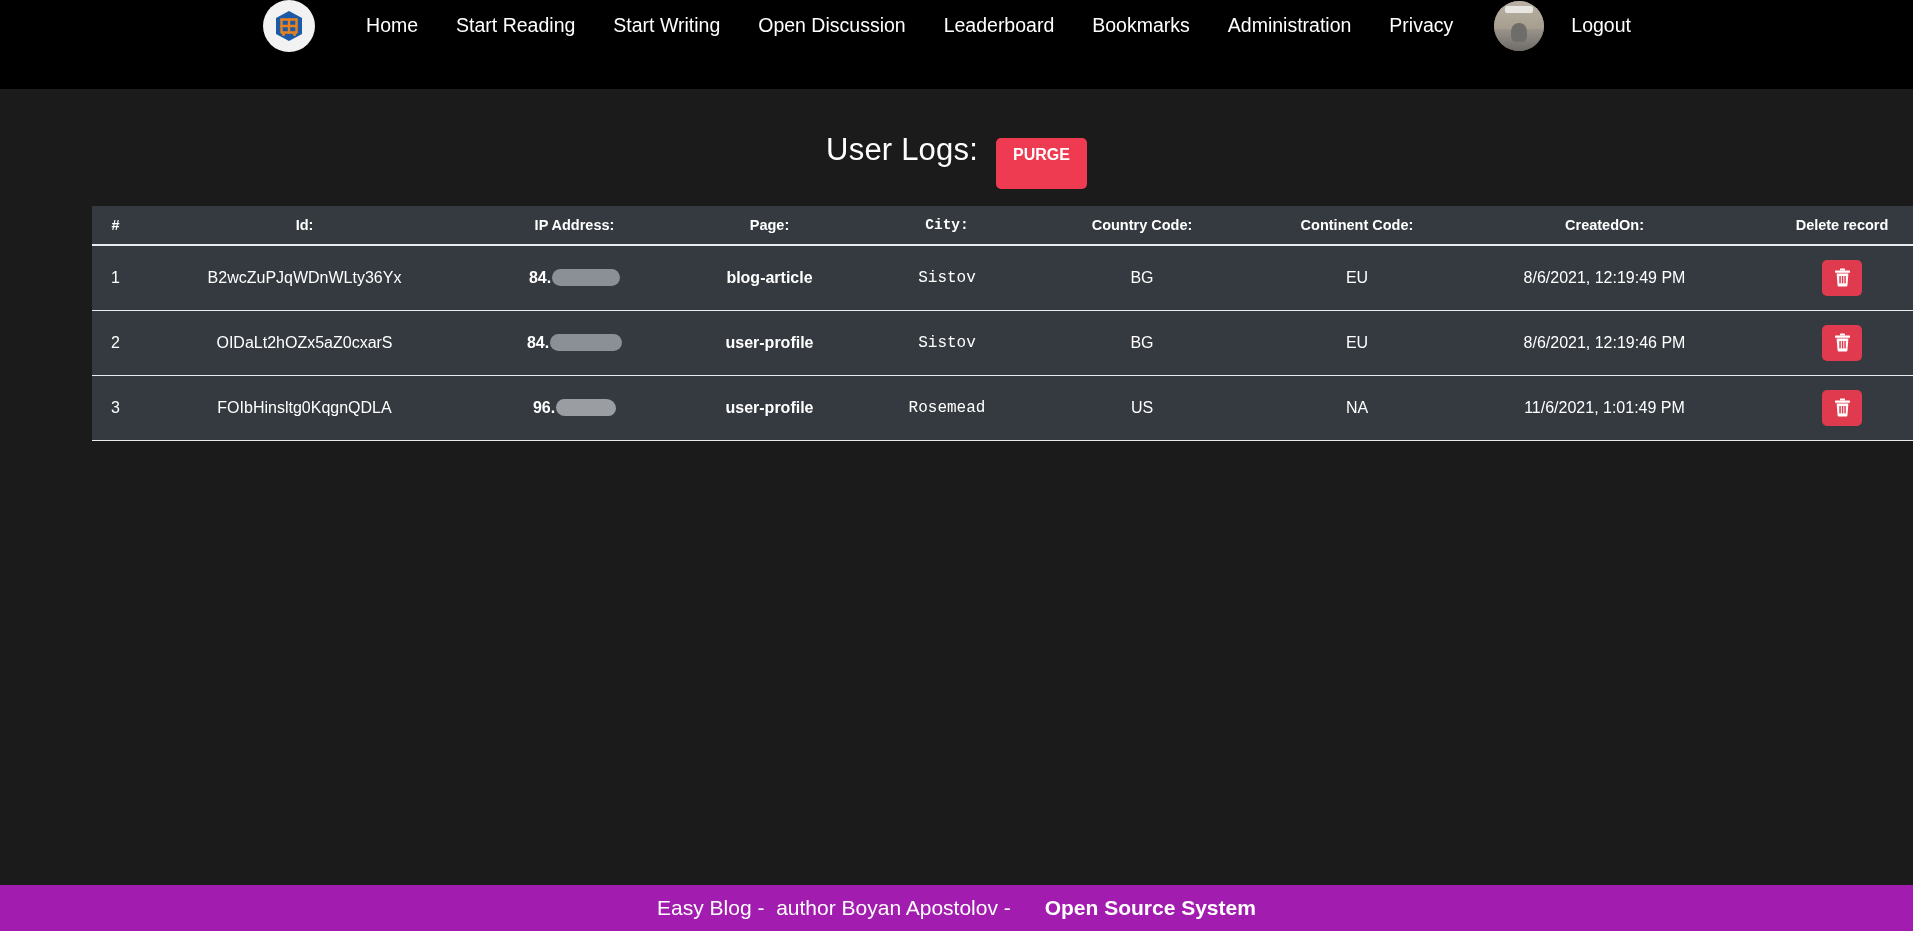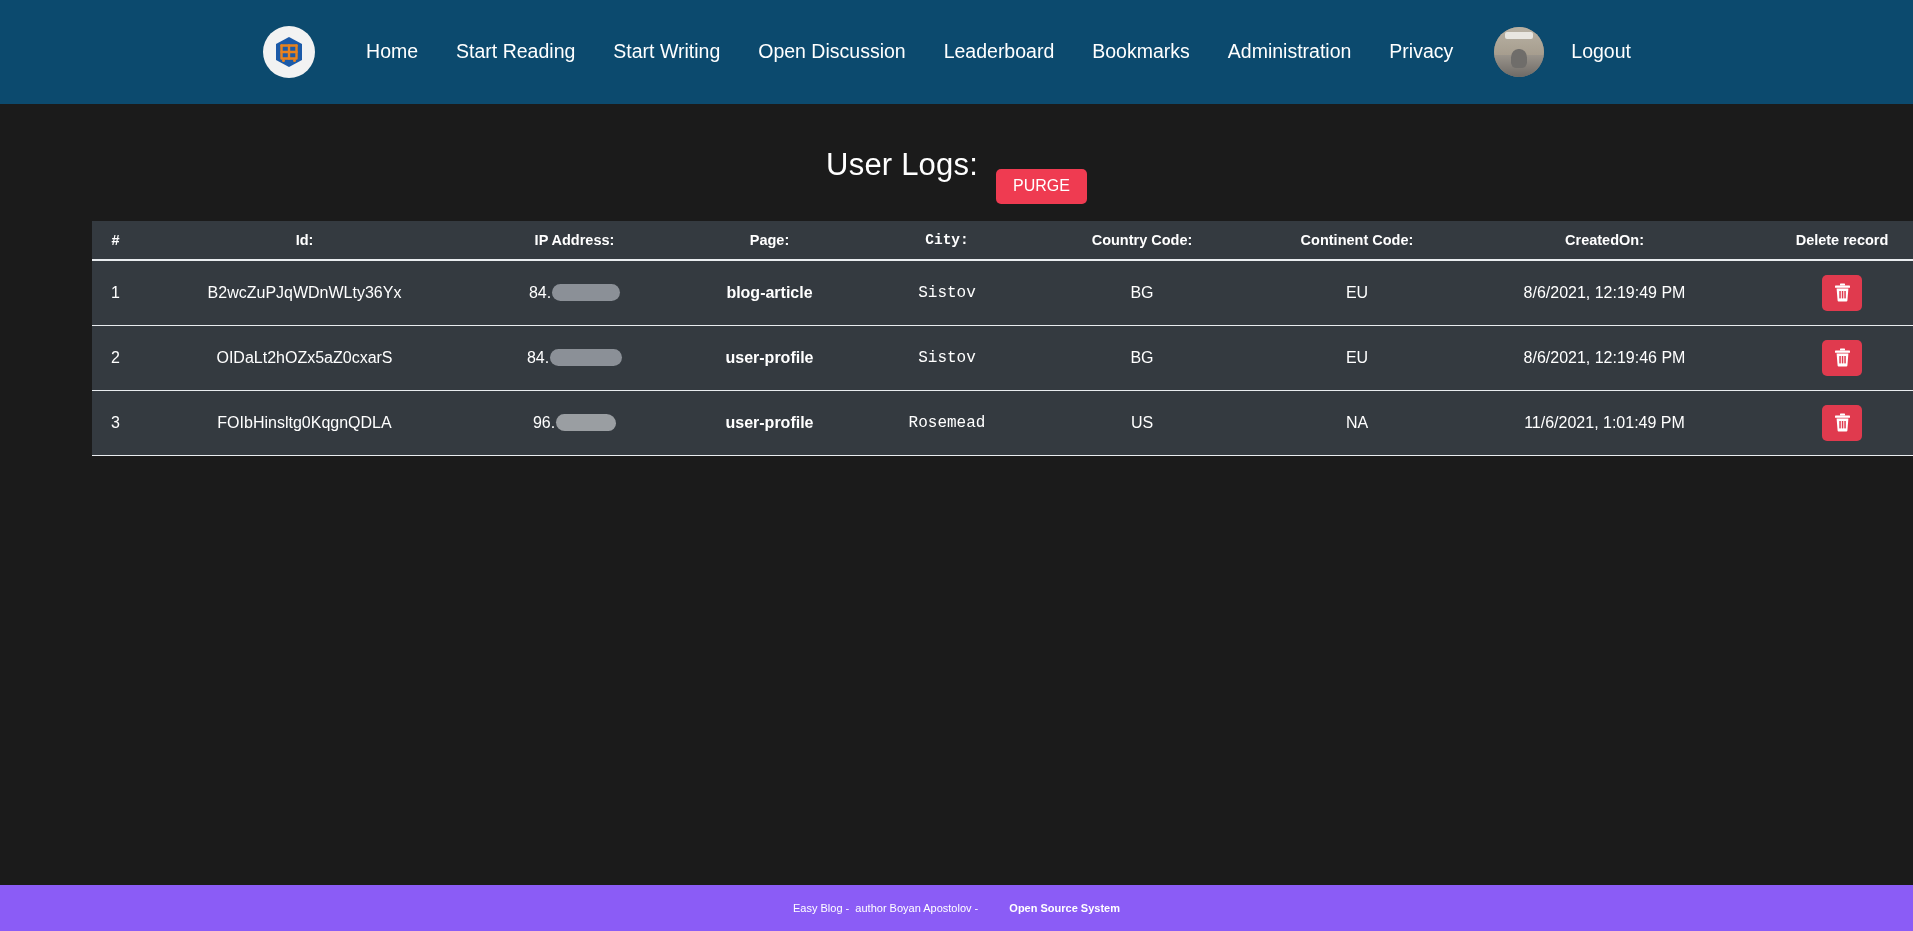--- a/index.html
+++ b/index.html
@@ -7,24 +7,24 @@
   html, body {
     margin: 0; padding: 0;
     width: 1913px; height: 931px;
     background: #1b1b1b;
     font-family: "Liberation Sans", sans-serif;
     overflow: hidden;
   }
 
   
   .navbar {
-    height: 104px;
-    background: #0c4a6e;
+    height: 89px;
+    background: #000000;
     display: flex;
-    align-items: center;
+    align-items: flex-start;
     justify-content: center;
     width: 100%;
   }
   .nav-inner {
     display: flex;
     align-items: center;
     gap: 0px;
   }
   .brand-logo {
     width: 52px; height: 52px;
@@ -88,22 +88,22 @@
     font-weight: 400;
     letter-spacing: 0.2px;
     line-height: 1.2;
   }
   .purge-btn {
     background: #ef3b51;
     color: #ffffff;
     border: none;
     border-radius: 5px;
     font-size: 16px;
-    font-weight: 400;
-    padding: 9px 17px 10px 17px;
+    font-weight: 700;
+    padding: 9px 17px 26px 17px;
     cursor: pointer;
     font-family: "Liberation Sans", sans-serif;
     line-height: 1;
   }
 
   
   .table-wrap {
     width: 1730px;
     margin: 0 auto;
   }
@@ -129,21 +129,21 @@
     text-align: center;
     padding: 14px 6px 14px 6px;
     border-bottom: 1px solid #e9ecef;
     background: #343a40;
     vertical-align: middle;
   }
   table.logs tbody tr:last-child td { border-bottom: 1px solid #e9ecef; }
 
   th.c-num, td.c-num { width: 48px; text-align: left; padding-left: 14px; }
   th.c-id,  td.c-id  { width: 330px; }
-  th.c-ip,  td.c-ip  { width: 210px; }
+  th.c-ip,  td.c-ip  { width: 210px; font-weight: bold; }
   th.c-page,td.c-page{ width: 180px; font-weight: bold; }
   th.c-city,td.c-city{ width: 175px; font-family: Liberation Mono, monospace; }
   th.c-cc,  td.c-cc  { width: 215px; }
   th.c-cont,td.c-cont{ width: 215px; }
   th.c-date,td.c-date{ width: 280px; }
   th.c-del, td.c-del { width: 195px; }
 
   .ip-cell { display: inline-flex; align-items: center; }
   .ip-prefix { font-size: 16px; color: #ffffff; }
   .redact {
@@ -170,26 +170,26 @@
     padding: 0;
   }
   .del-btn svg { display: block; }
 
   
   .footer {
     position: absolute;
     left: 0; bottom: 0;
     width: 100%;
     height: 46px;
-    background: #8b5cf6;
+    background: #a21caf;
     display: flex;
     align-items: center;
     justify-content: center;
     color: #ffffff;
-    font-size: 11px;
+    font-size: 21px;
   }
   .footer .fb { font-weight: bold; margin-left: 28px; }
   .footer .fsep { white-space: pre; }
 </style>
 </head>
 <body>
 
 <div class="navbar">
   <div class="nav-inner">
 

